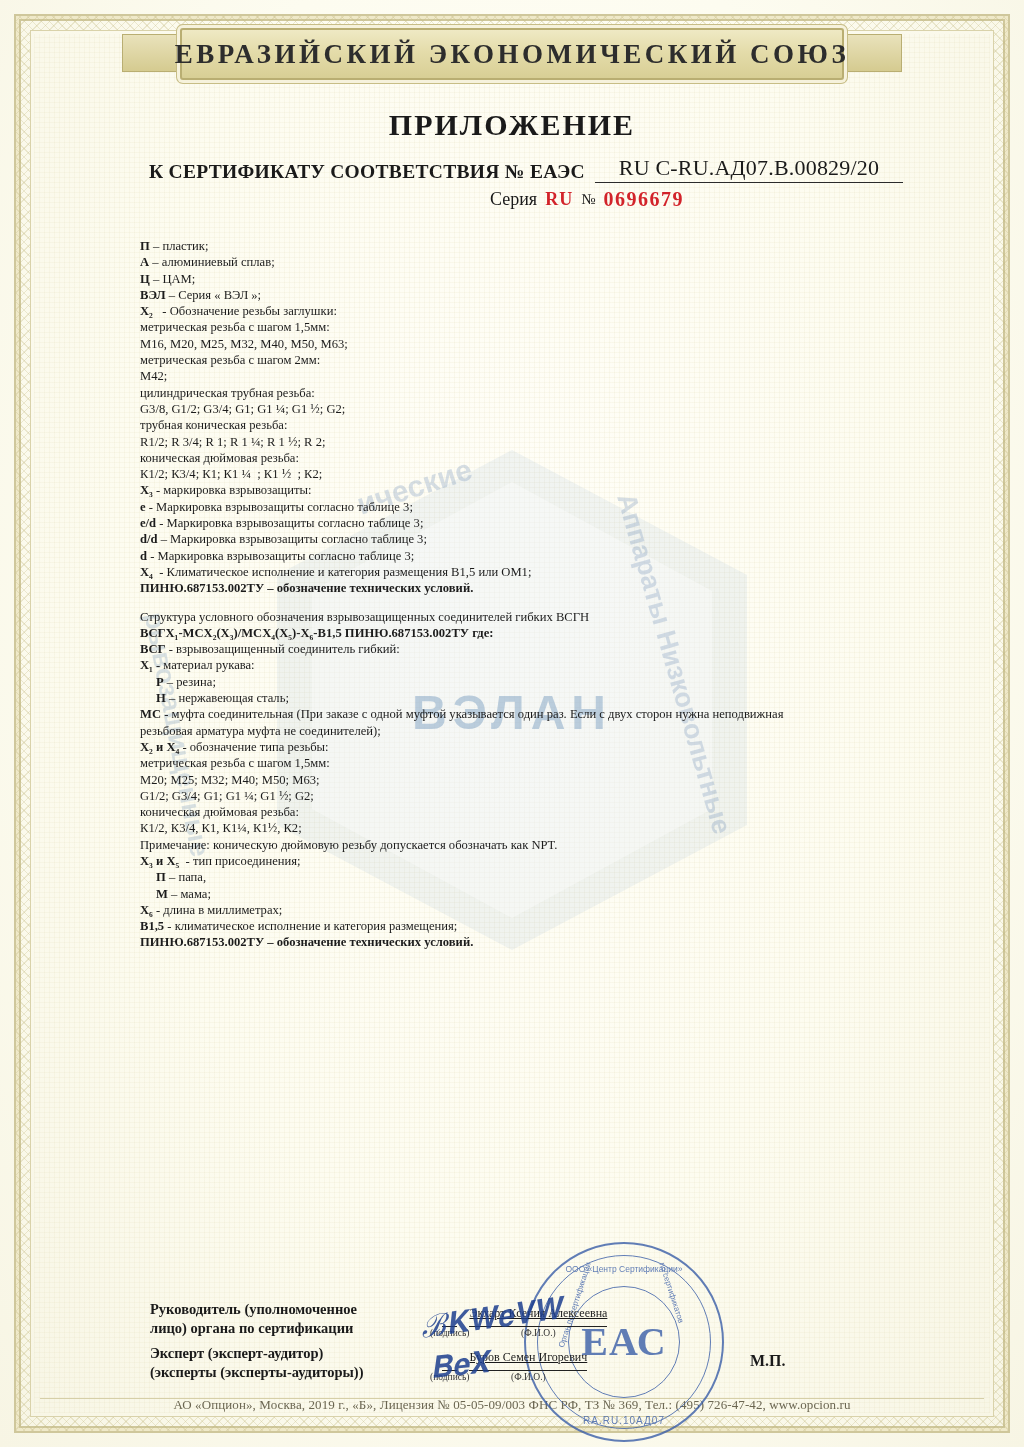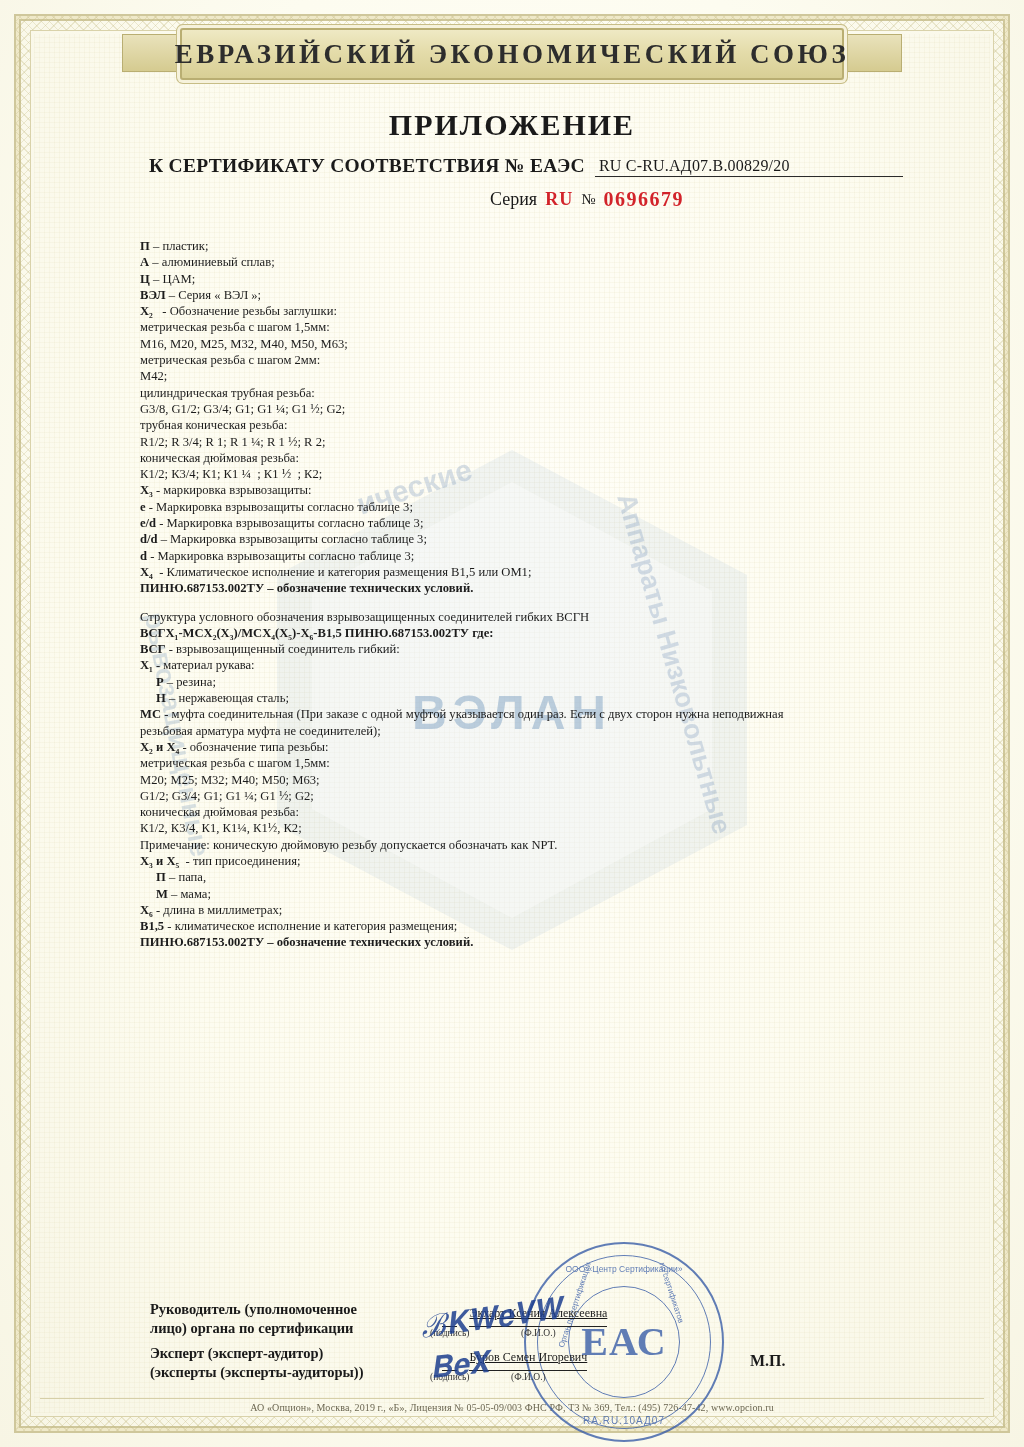--- a/index.html
+++ b/index.html
@@ -79,24 +79,24 @@
     font-size:30px;font-weight:bold;letter-spacing:2px;
   }
   .subtitle-row{
     position:absolute;top:155px;left:0;right:0;
     display:flex;justify-content:center;align-items:flex-end;gap:10px;padding-left:28px;
   }
   .subtitle{
     font-size:19.5px;font-weight:bold;letter-spacing:.3px;
   }
   .cert-no{
-    font-size:16px;letter-spacing:.2px;
+    font-size:22px;letter-spacing:.2px;
     border-bottom:1px solid #2b2b2b;
     padding:0 4px 1px 4px;
-    min-width:300px;
+    min-width:300px;text-align:center;
   }
   .series-row{
     position:absolute;top:188px;left:0;right:0;
     display:flex;justify-content:center;align-items:center;gap:8px;
     padding-left:150px;
   }
   .series-label{font-size:18px;}
   .series-val{font-size:18px;font-weight:bold;color:#d2232a;letter-spacing:1px;}
   .num-sign{font-size:15px;}
   .num-val{font-size:20px;font-weight:bold;color:#d2232a;letter-spacing:1.5px;}
@@ -211,21 +211,21 @@
   .ink{
     position:absolute;color:#1d3f8f;font-family:"Liberation Serif", serif;
     font-style:italic;z-index:7;opacity:.85;
   }
   .ink1{left:420px;top:1296px;font-size:30px;transform:rotate(-8deg);}
   .ink2{left:430px;top:1348px;font-size:30px;transform:rotate(-6deg);}
 
   
   .footer{
     position:absolute;left:0;right:0;bottom:34px;text-align:center;
-    font-size:10px;color:#6b6651;letter-spacing:.1px;
+    font-size:13px;color:#6b6651;letter-spacing:.1px;
   }
   .footer-rule{
     position:absolute;left:40px;right:40px;bottom:48px;border-top:1px solid #d6cfa8;
   }
 </style>
 </head>
 <body>
 
 <div class="page">
 

